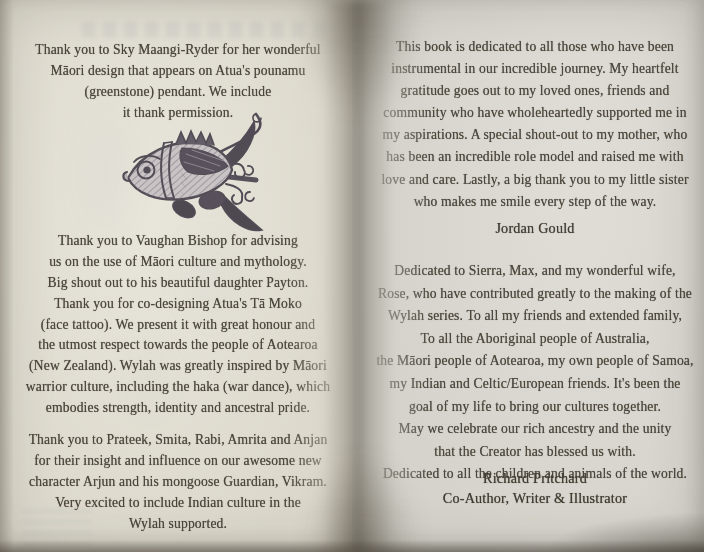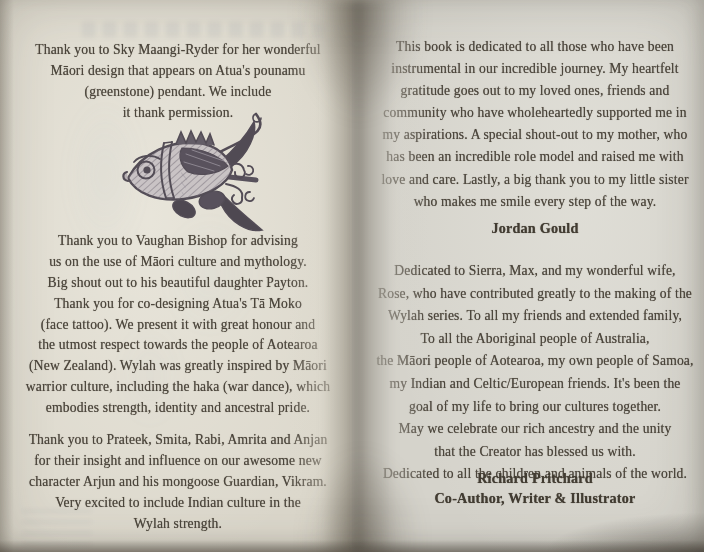--- a/index.html
+++ b/index.html
@@ -34,21 +34,21 @@
   .page-right .d1 .line{height:22.1px;line-height:22.1px;}
   .page-right .d2 .line{height:22.6px;line-height:22.6px;}
 
   .p1{top:40px;}
   .p2{top:231px;}
   .p3{top:430px;}
   .d1{top:36px;}
   .d2{top:260px;}
 
   .sig{position:absolute;left:0;width:100%;text-align:center;
-    color:var(--ink-bold);font-weight:bold;font-size:14.2px;letter-spacing:0.2px;
+    color:var(--ink-bold);font-weight:normal;font-size:14.2px;letter-spacing:0.2px;
     text-shadow:0 0 0.8px rgba(66,60,50,0.8);}
   .sig div{height:20px;line-height:20px;white-space:nowrap;}
   .sig1{top:218px;}
   .sig2{top:468px;text-align:center;}
 
   .fish{position:absolute;left:112px;top:110px;width:196px;height:142px;
     opacity:0.9;filter:blur(0.4px);}
 
   
   .ghost{position:absolute;pointer-events:none;}
@@ -165,21 +165,21 @@
         <div class="line">the utmost respect towards the people of Aotearoa</div>
         <div class="line">(New Zealand). Wylah was greatly inspired by Māori</div>
         <div class="line">warrior culture, including the haka (war dance), which</div>
         <div class="line">embodies strength, identity and ancestral pride.</div>
       </div>
     <div class="para p3">
         <div class="line">Thank you to Prateek, Smita, Rabi, Amrita and Anjan</div>
         <div class="line">for their insight and influence on our awesome new</div>
         <div class="line">character Arjun and his mongoose Guardian, Vikram.</div>
         <div class="line">Very excited to include Indian culture in the</div>
-        <div class="line">Wylah strength.</div>
+        <div class="line">Wylah supported.</div>
       </div>
   </div>
 
   <div class="page page-right">
     <div class="para d1">
         <div class="line">This book is dedicated to all those who have been</div>
         <div class="line">instrumental in our incredible journey. My heartfelt</div>
         <div class="line">gratitude goes out to my loved ones, friends and</div>
         <div class="line">community who have wholeheartedly supported me in</div>
         <div class="line">my aspirations. A special shout-out to my mother, who</div>

